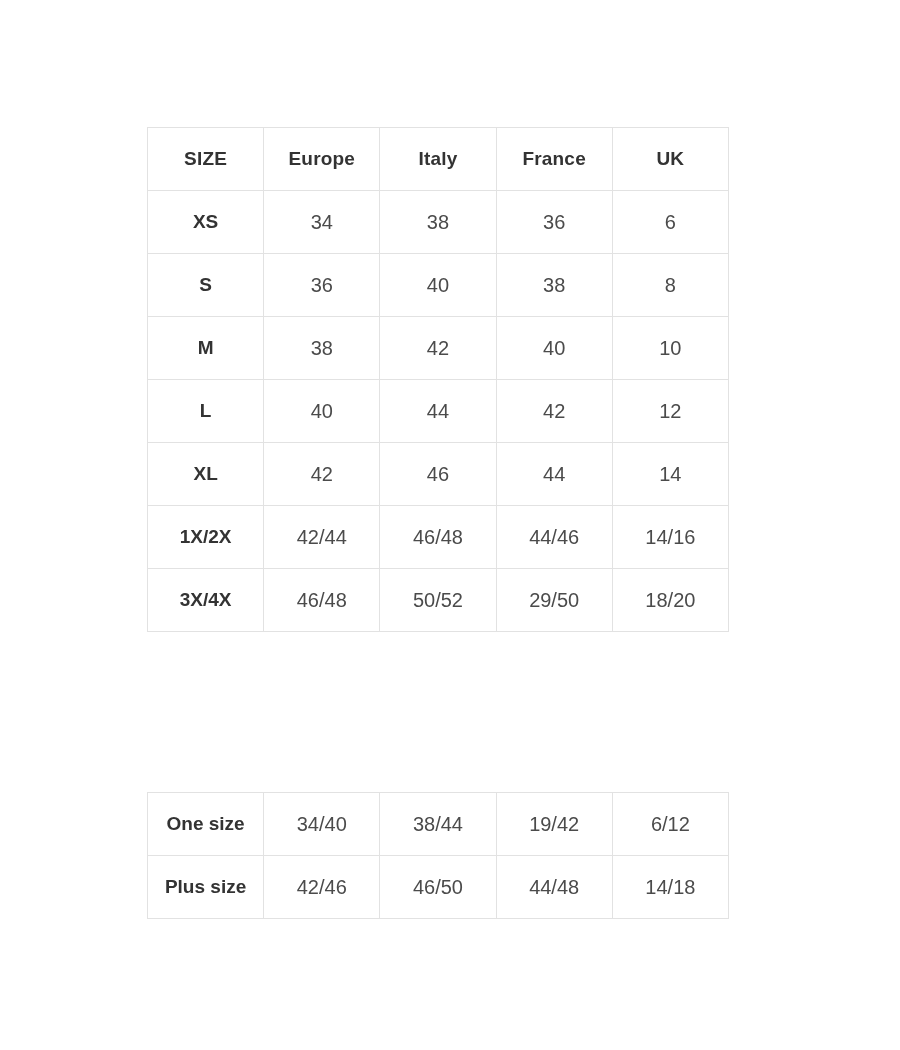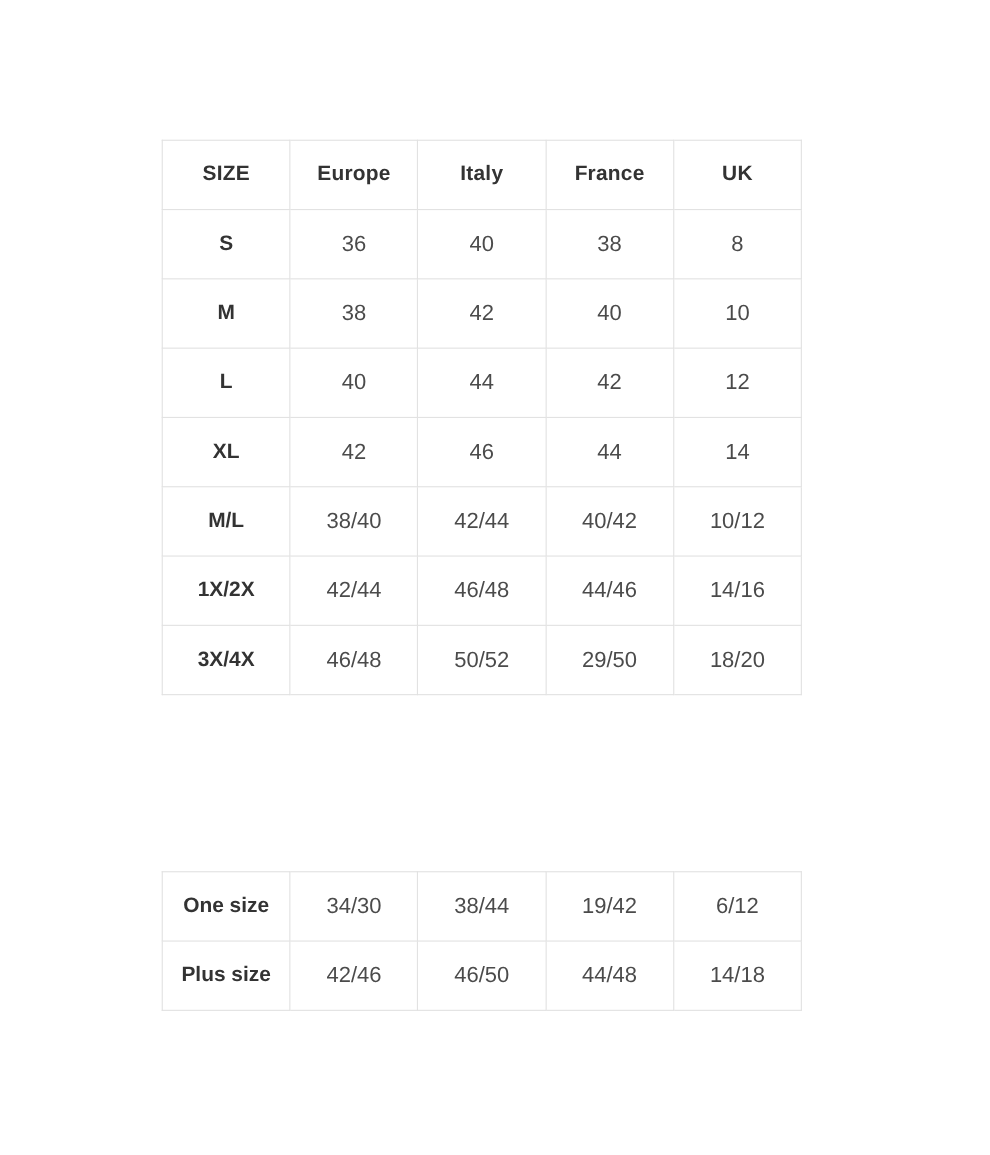--- a/index.html
+++ b/index.html
@@ -61,20 +61,27 @@
       <tr>
         <th>SIZE</th>
         <th>Europe</th>
         <th>Italy</th>
         <th>France</th>
         <th>UK</th>
       </tr>
     </thead>
     <tbody>
       <tr>
+        <td class="lbl">XS</td>
+        <td class="val">34</td>
+        <td class="val">38</td>
+        <td class="val">36</td>
+        <td class="val">6</td>
+      </tr>
+      <tr>
         <td class="lbl">S</td>
         <td class="val">36</td>
         <td class="val">40</td>
         <td class="val">38</td>
         <td class="val">8</td>
       </tr>
       <tr>
         <td class="lbl">M</td>
         <td class="val">38</td>
         <td class="val">42</td>
@@ -89,48 +96,41 @@
         <td class="val">12</td>
       </tr>
       <tr>
         <td class="lbl">XL</td>
         <td class="val">42</td>
         <td class="val">46</td>
         <td class="val">44</td>
         <td class="val">14</td>
       </tr>
       <tr>
-        <td class="lbl">M/L</td>
-        <td class="val">38/40</td>
-        <td class="val">42/44</td>
-        <td class="val">40/42</td>
-        <td class="val">10/12</td>
-      </tr>
-      <tr>
         <td class="lbl">1X/2X</td>
         <td class="val">42/44</td>
         <td class="val">46/48</td>
         <td class="val">44/46</td>
         <td class="val">14/16</td>
       </tr>
       <tr>
         <td class="lbl">3X/4X</td>
         <td class="val">46/48</td>
         <td class="val">50/52</td>
         <td class="val">29/50</td>
         <td class="val">18/20</td>
       </tr>
     </tbody>
   </table>
 
   <table class="size-chart special">
     <tbody>
       <tr>
         <td class="lbl">One size</td>
-        <td class="val">34/30</td>
+        <td class="val">34/40</td>
         <td class="val">38/44</td>
         <td class="val">19/42</td>
         <td class="val">6/12</td>
       </tr>
       <tr>
         <td class="lbl">Plus size</td>
         <td class="val">42/46</td>
         <td class="val">46/50</td>
         <td class="val">44/48</td>
         <td class="val">14/18</td>

